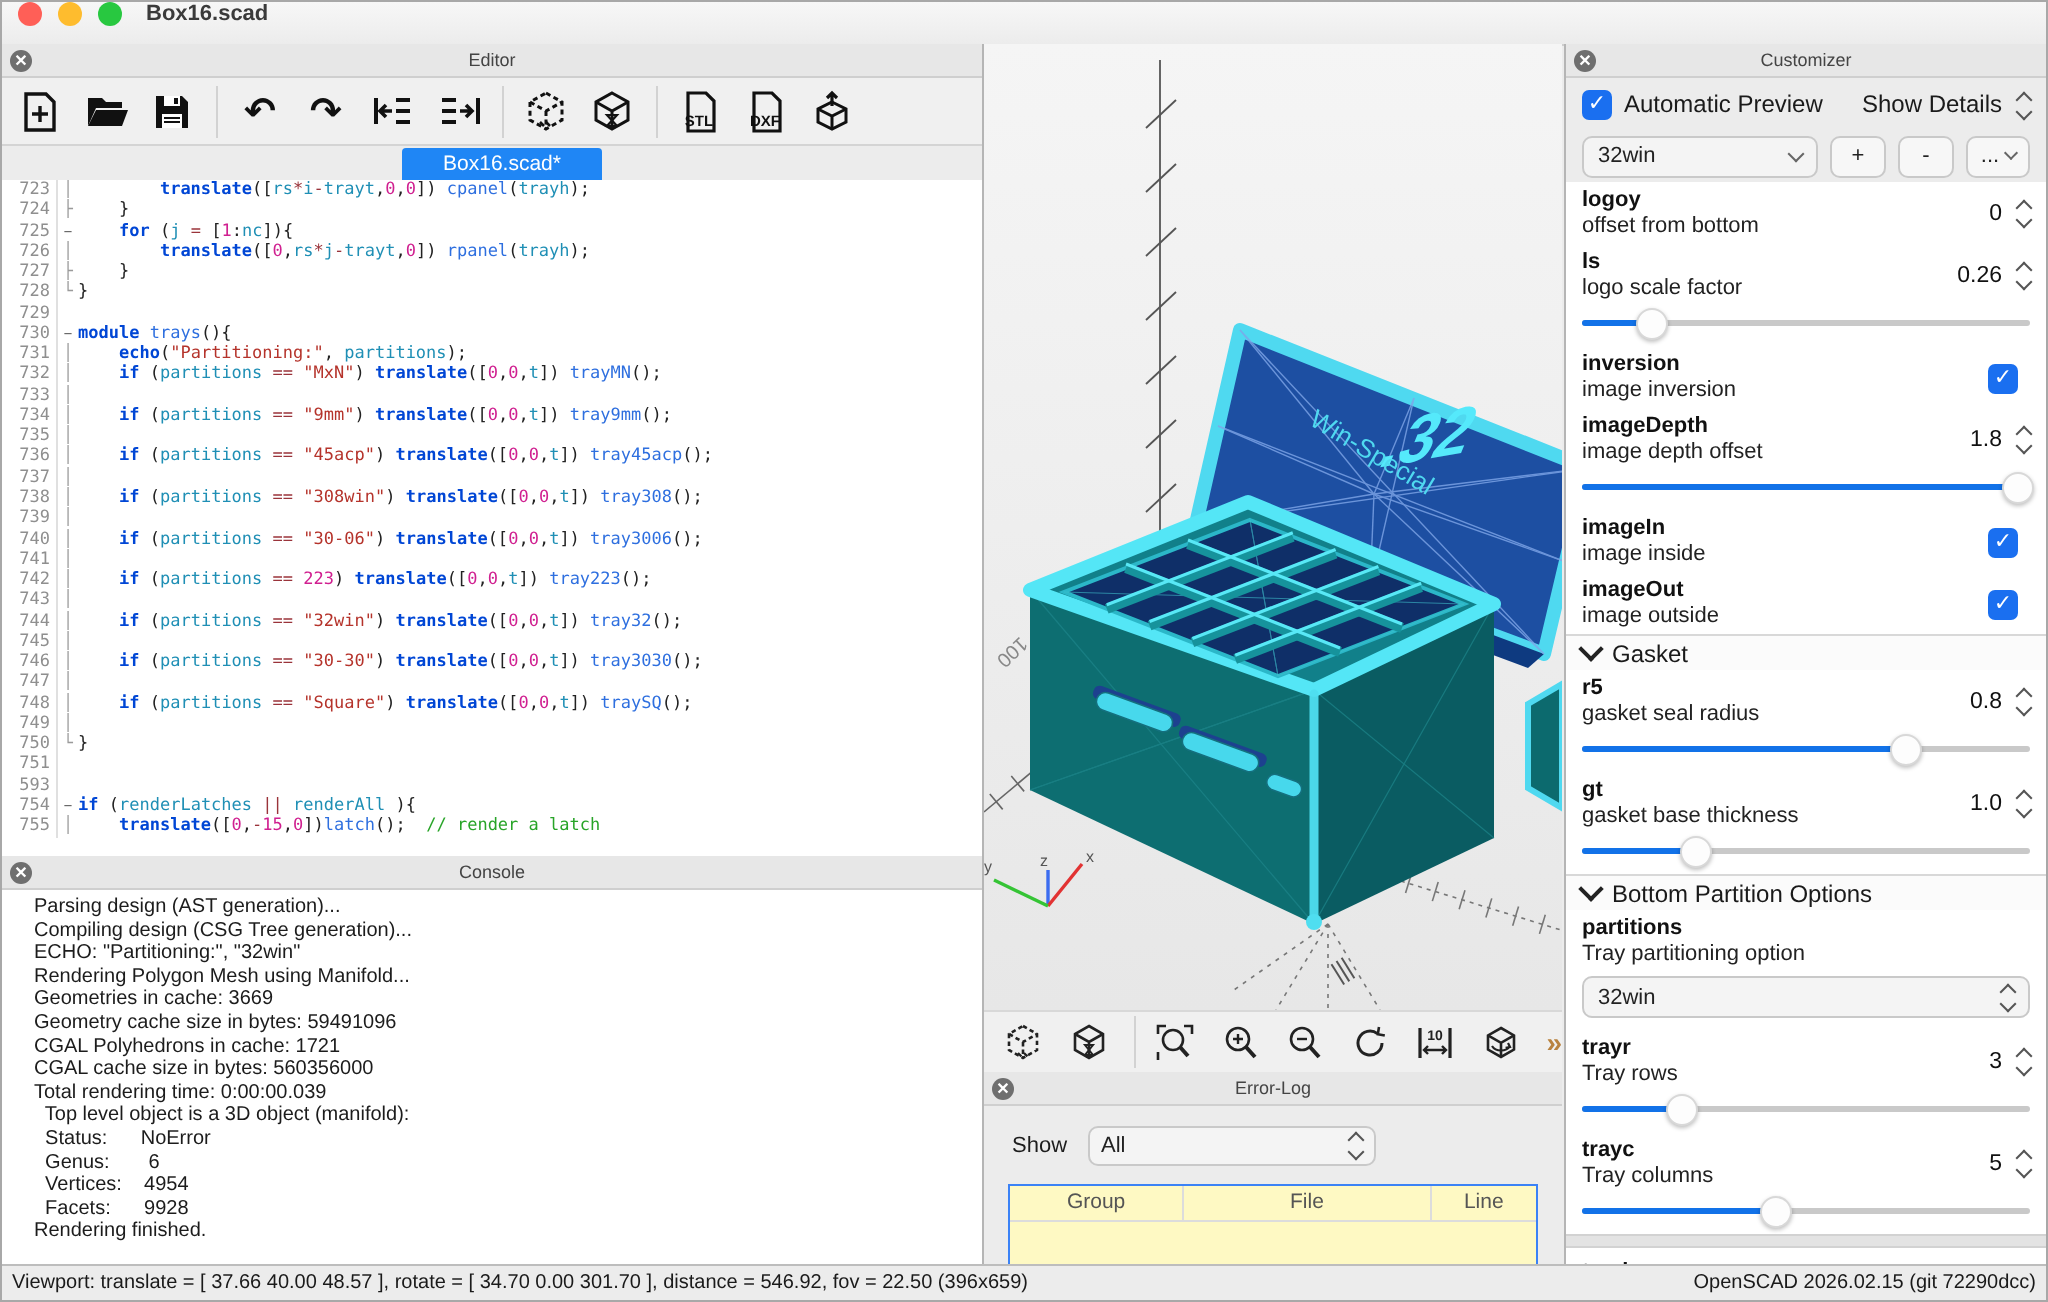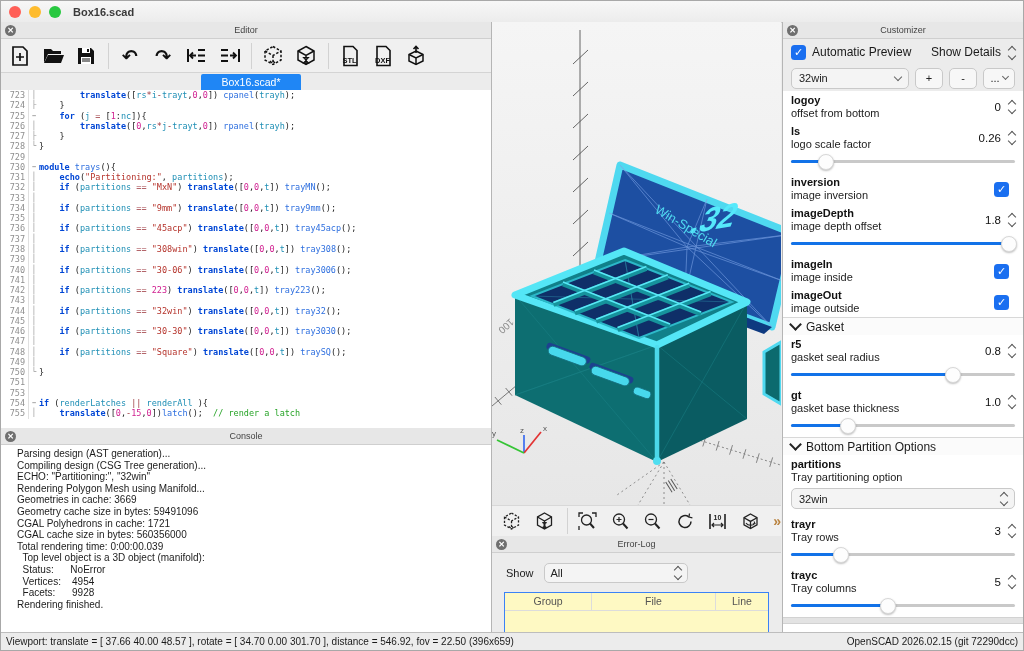--- a/index.html
+++ b/index.html
@@ -1,18 +1,18 @@
 <!DOCTYPE html>
 <html><head>
 <meta charset="utf-8">
 <style>
   html,body{margin:0;padding:0;background:#d8d8d8;}
   #app{position:relative;width:1024px;height:651px;background:#ececec;font-family:"Liberation Sans",sans-serif;overflow:hidden;border:1px solid #a8a8a8;box-sizing:border-box;}
   
-  .titlebar{position:absolute;top:0;left:0;right:0;height:21px;background:linear-gradient(#f7f7f7,#ececec);border-bottom:1px solid #cfcfcf;display:flex;align-items:center;}
+  .titlebar{position:absolute;top:0;left:0;right:0;height:21px;background:linear-gradient(#f7f7f7,#ececec);border-bottom:1px solid #cfcfcf;display:flex;align-items:flex-start;}
   .tl{width:12px;height:12px;border-radius:50%;margin-left:8px;}
   .tl.red{background:#ff5f57;}.tl.yel{background:#febc2e;}.tl.grn{background:#28c840;}
   .win-title{margin-left:12px;font-size:11px;font-weight:bold;color:#3a3a3a;}
   
   .col-left{position:absolute;left:0;top:21px;width:490px;bottom:17px;border-right:1px solid #b5b5b5;background:#ececec;}
   .col-mid{position:absolute;left:491px;top:21px;width:289px;bottom:17px;background:#ececec;}
   .col-right{position:absolute;left:781px;top:21px;right:0;bottom:17px;border-left:1px solid #b5b5b5;background:#ececec;}
   
   .ptitle{position:relative;height:16px;background:#e7e7e7;border-bottom:1px solid #cfcfcf;text-align:center;font-size:9px;color:#444;line-height:16px;}
   .pclose{position:absolute;left:4px;top:2.5px;width:11px;height:11px;border-radius:50%;background:#6f6f6f;color:#fff;font-size:8px;line-height:11px;text-align:center;font-weight:bold;}
@@ -213,21 +213,21 @@
           <div class="code-line"><span class="ln">742</span><span class="fold">│</span><span class="ct"><span class="p">    </span><span class="k">if</span><span class="p"> (</span><span class="v">partitions</span><span class="p"> </span><span class="o">==</span><span class="p"> </span><span class="n">223</span><span class="p">) </span><span class="k">translate</span><span class="p">([</span><span class="n">0</span><span class="p">,</span><span class="n">0</span><span class="p">,</span><span class="v">t</span><span class="p">]) </span><span class="f">tray223</span><span class="p">();</span></span></div>
           <div class="code-line"><span class="ln">743</span><span class="fold">│</span><span class="ct"></span></div>
           <div class="code-line"><span class="ln">744</span><span class="fold">│</span><span class="ct"><span class="p">    </span><span class="k">if</span><span class="p"> (</span><span class="v">partitions</span><span class="p"> </span><span class="o">==</span><span class="p"> </span><span class="s">"32win"</span><span class="p">) </span><span class="k">translate</span><span class="p">([</span><span class="n">0</span><span class="p">,</span><span class="n">0</span><span class="p">,</span><span class="v">t</span><span class="p">]) </span><span class="f">tray32</span><span class="p">();</span></span></div>
           <div class="code-line"><span class="ln">745</span><span class="fold">│</span><span class="ct"></span></div>
           <div class="code-line"><span class="ln">746</span><span class="fold">│</span><span class="ct"><span class="p">    </span><span class="k">if</span><span class="p"> (</span><span class="v">partitions</span><span class="p"> </span><span class="o">==</span><span class="p"> </span><span class="s">"30-30"</span><span class="p">) </span><span class="k">translate</span><span class="p">([</span><span class="n">0</span><span class="p">,</span><span class="n">0</span><span class="p">,</span><span class="v">t</span><span class="p">]) </span><span class="f">tray3030</span><span class="p">();</span></span></div>
           <div class="code-line"><span class="ln">747</span><span class="fold">│</span><span class="ct"></span></div>
           <div class="code-line"><span class="ln">748</span><span class="fold">│</span><span class="ct"><span class="p">    </span><span class="k">if</span><span class="p"> (</span><span class="v">partitions</span><span class="p"> </span><span class="o">==</span><span class="p"> </span><span class="s">"Square"</span><span class="p">) </span><span class="k">translate</span><span class="p">([</span><span class="n">0</span><span class="p">,</span><span class="n">0</span><span class="p">,</span><span class="v">t</span><span class="p">]) </span><span class="f">traySQ</span><span class="p">();</span></span></div>
           <div class="code-line"><span class="ln">749</span><span class="fold">│</span><span class="ct"></span></div>
           <div class="code-line"><span class="ln">750</span><span class="fold">└</span><span class="ct"><span class="p">}</span></span></div>
           <div class="code-line"><span class="ln">751</span><span class="fold"></span><span class="ct"></span></div>
-          <div class="code-line"><span class="ln">753</span><span class="fold"></span><span class="ct"></span></div>
+          <div class="code-line"><span class="ln">593</span><span class="fold"></span><span class="ct"></span></div>
           <div class="code-line"><span class="ln">754</span><span class="fold fbox">−</span><span class="ct"><span class="k">if</span><span class="p"> (</span><span class="v">renderLatches</span><span class="p"> </span><span class="o">||</span><span class="p"> </span><span class="v">renderAll</span><span class="p"> ){</span></span></div>
           <div class="code-line"><span class="ln">755</span><span class="fold">│</span><span class="ct"><span class="p">    </span><span class="k">translate</span><span class="p">([</span><span class="n">0</span><span class="p">,</span><span class="o">-</span><span class="n">15</span><span class="p">,</span><span class="n">0</span><span class="p">])</span><span class="f">latch</span><span class="p">();  </span><span class="c">// render a latch</span></span></div>
         </div>
     </div>
 
     <div class="console">
       <div class="ptitle">
         <div class="pclose">✕</div>
         <span>Console</span>
       </div>
@@ -236,20 +236,21 @@
           <div class="cline">Compiling design (CSG Tree generation)...</div>
           <div class="cline">ECHO: "Partitioning:", "32win"</div>
           <div class="cline">Rendering Polygon Mesh using Manifold...</div>
           <div class="cline">Geometries in cache: 3669</div>
           <div class="cline">Geometry cache size in bytes: 59491096</div>
           <div class="cline">CGAL Polyhedrons in cache: 1721</div>
           <div class="cline">CGAL cache size in bytes: 560356000</div>
           <div class="cline">Total rendering time: 0:00:00.039</div>
           <div class="cline">  Top level object is a 3D object (manifold):</div>
           <div class="cline">  Status:      NoError</div>
+          <div class="cline">  Genus:       6</div>
           <div class="cline">  Vertices:    4954</div>
           <div class="cline">  Facets:      9928</div>
           <div class="cline">Rendering finished.</div>
         </div>
     </div>
   </div>
 
   <div class="col-mid">
     <div class="viewport">
       <svg width="289" height="483" viewBox="0 0 289 483">

